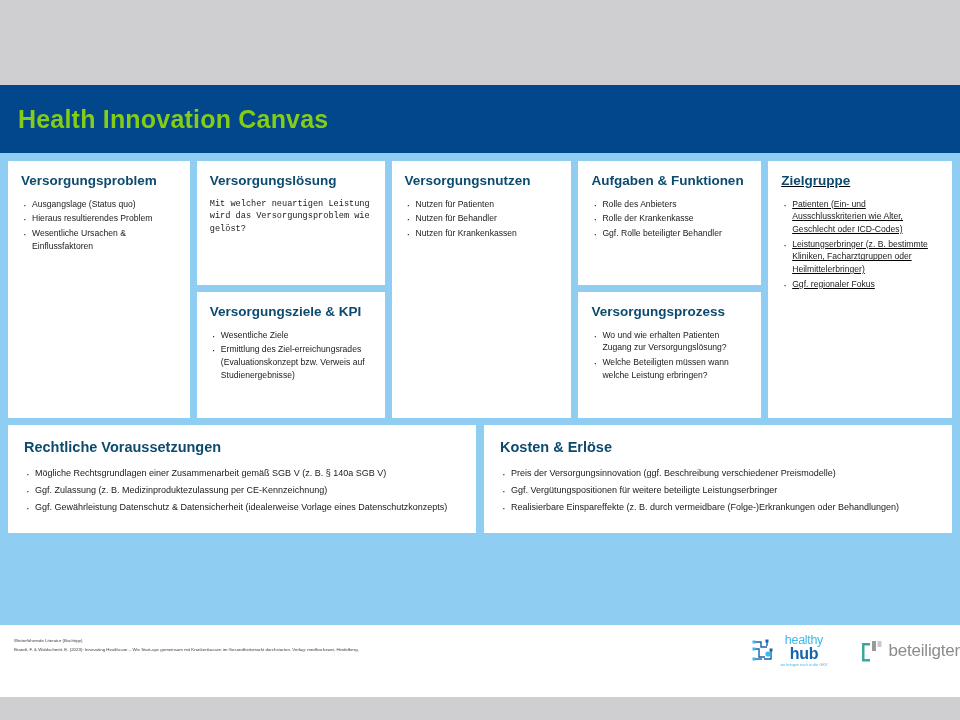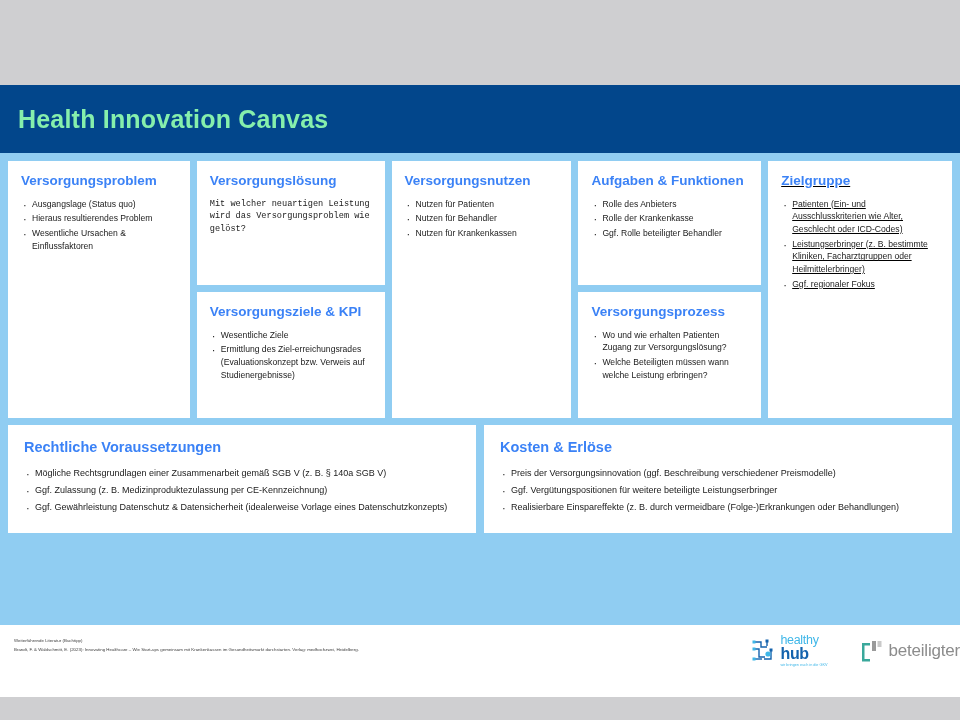--- a/index.html
+++ b/index.html
@@ -16,21 +16,21 @@
     background: #ffffff;
   }
   .title-bar {
     height: 68px;
     background: #02468b;
     display: flex;
     align-items: center;
     padding-left: 18px;
   }
   .title-bar h1 {
-    color: #86efac;
+    color: #84cc16;
     font-size: 25px;
     font-weight: bold;
     letter-spacing: 0.2px;
   }
   .canvas-area {
     background: #90cdf2;
     padding: 8px 8px 0 8px;
     height: 472px;
   }
   .top-grid {
@@ -44,21 +44,21 @@
   .col-3 { width: 180px; }
   .col-4 { width: 183px; }
   .col-5 { width: 184px; text-decoration: underline; }
   .card {
     background: #ffffff;
     padding: 12px 13px 10px 13px;
     overflow: hidden;
   }
   .card.grow { flex: 1; }
   .card h2 {
-    color: #3b82f6;
+    color: #0c4a6e;
     font-size: 13.5px;
     font-weight: bold;
     margin-bottom: 9px;
     line-height: 1.15;
   }
   .card.wide h2 {
     font-size: 14.5px;
     margin-bottom: 11px;
   }
   ul.bullets { list-style: none; }
@@ -119,20 +119,21 @@
     gap: 30px;
     height: 52px;
     padding-right: 0px;
   }
   .logo-healthy {
     display: flex;
     align-items: center;
     gap: 3px;
     background: #ffffff;
     padding: 3px 4px;
+    text-align: center;
   }
   .hh-mark {
     width: 26px; height: 28px;
     position: relative;
     flex: none;
   }
   .hh-text { line-height: 1; }
   .hh-text .l1 {
     font-size: 12.5px;
     color: #3fb7e8;

